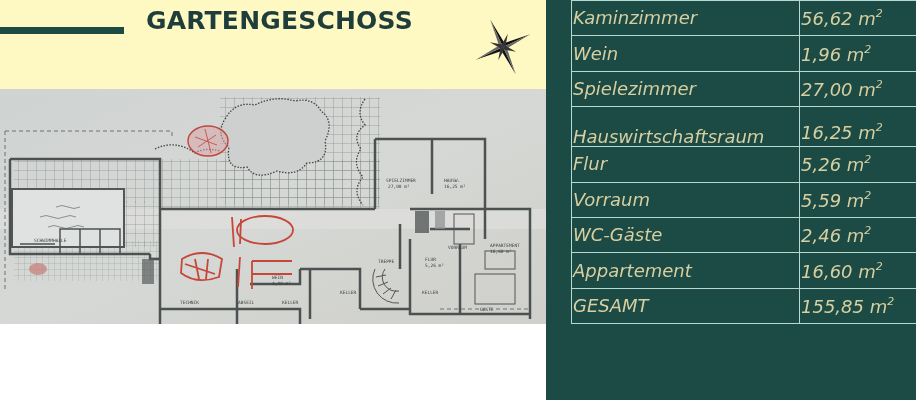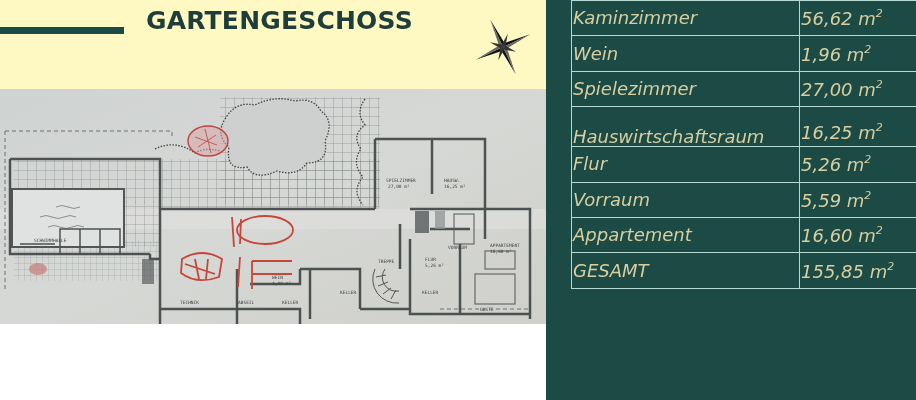--- a/index.html
+++ b/index.html
@@ -210,20 +210,24 @@
       </tr>
       <tr>
         <td class="name">Flur</td>
         <td class="val"><span>5,26</span> <span>m</span><sup>2</sup></td>
       </tr>
       <tr>
         <td class="name">Vorraum</td>
         <td class="val"><span>5,59</span> <span>m</span><sup>2</sup></td>
       </tr>
       <tr>
+        <td class="name">WC-Gäste</td>
+        <td class="val"><span>2,46</span> <span>m</span><sup>2</sup></td>
+      </tr>
+      <tr>
         <td class="name">Appartement</td>
         <td class="val"><span>16,60</span> <span>m</span><sup>2</sup></td>
       </tr>
       <tr>
         <td class="name">GESAMT</td>
         <td class="val"><span>155,85</span> <span>m</span><sup>2</sup></td>
       </tr>
     </tbody>
   </table>
 </div>

